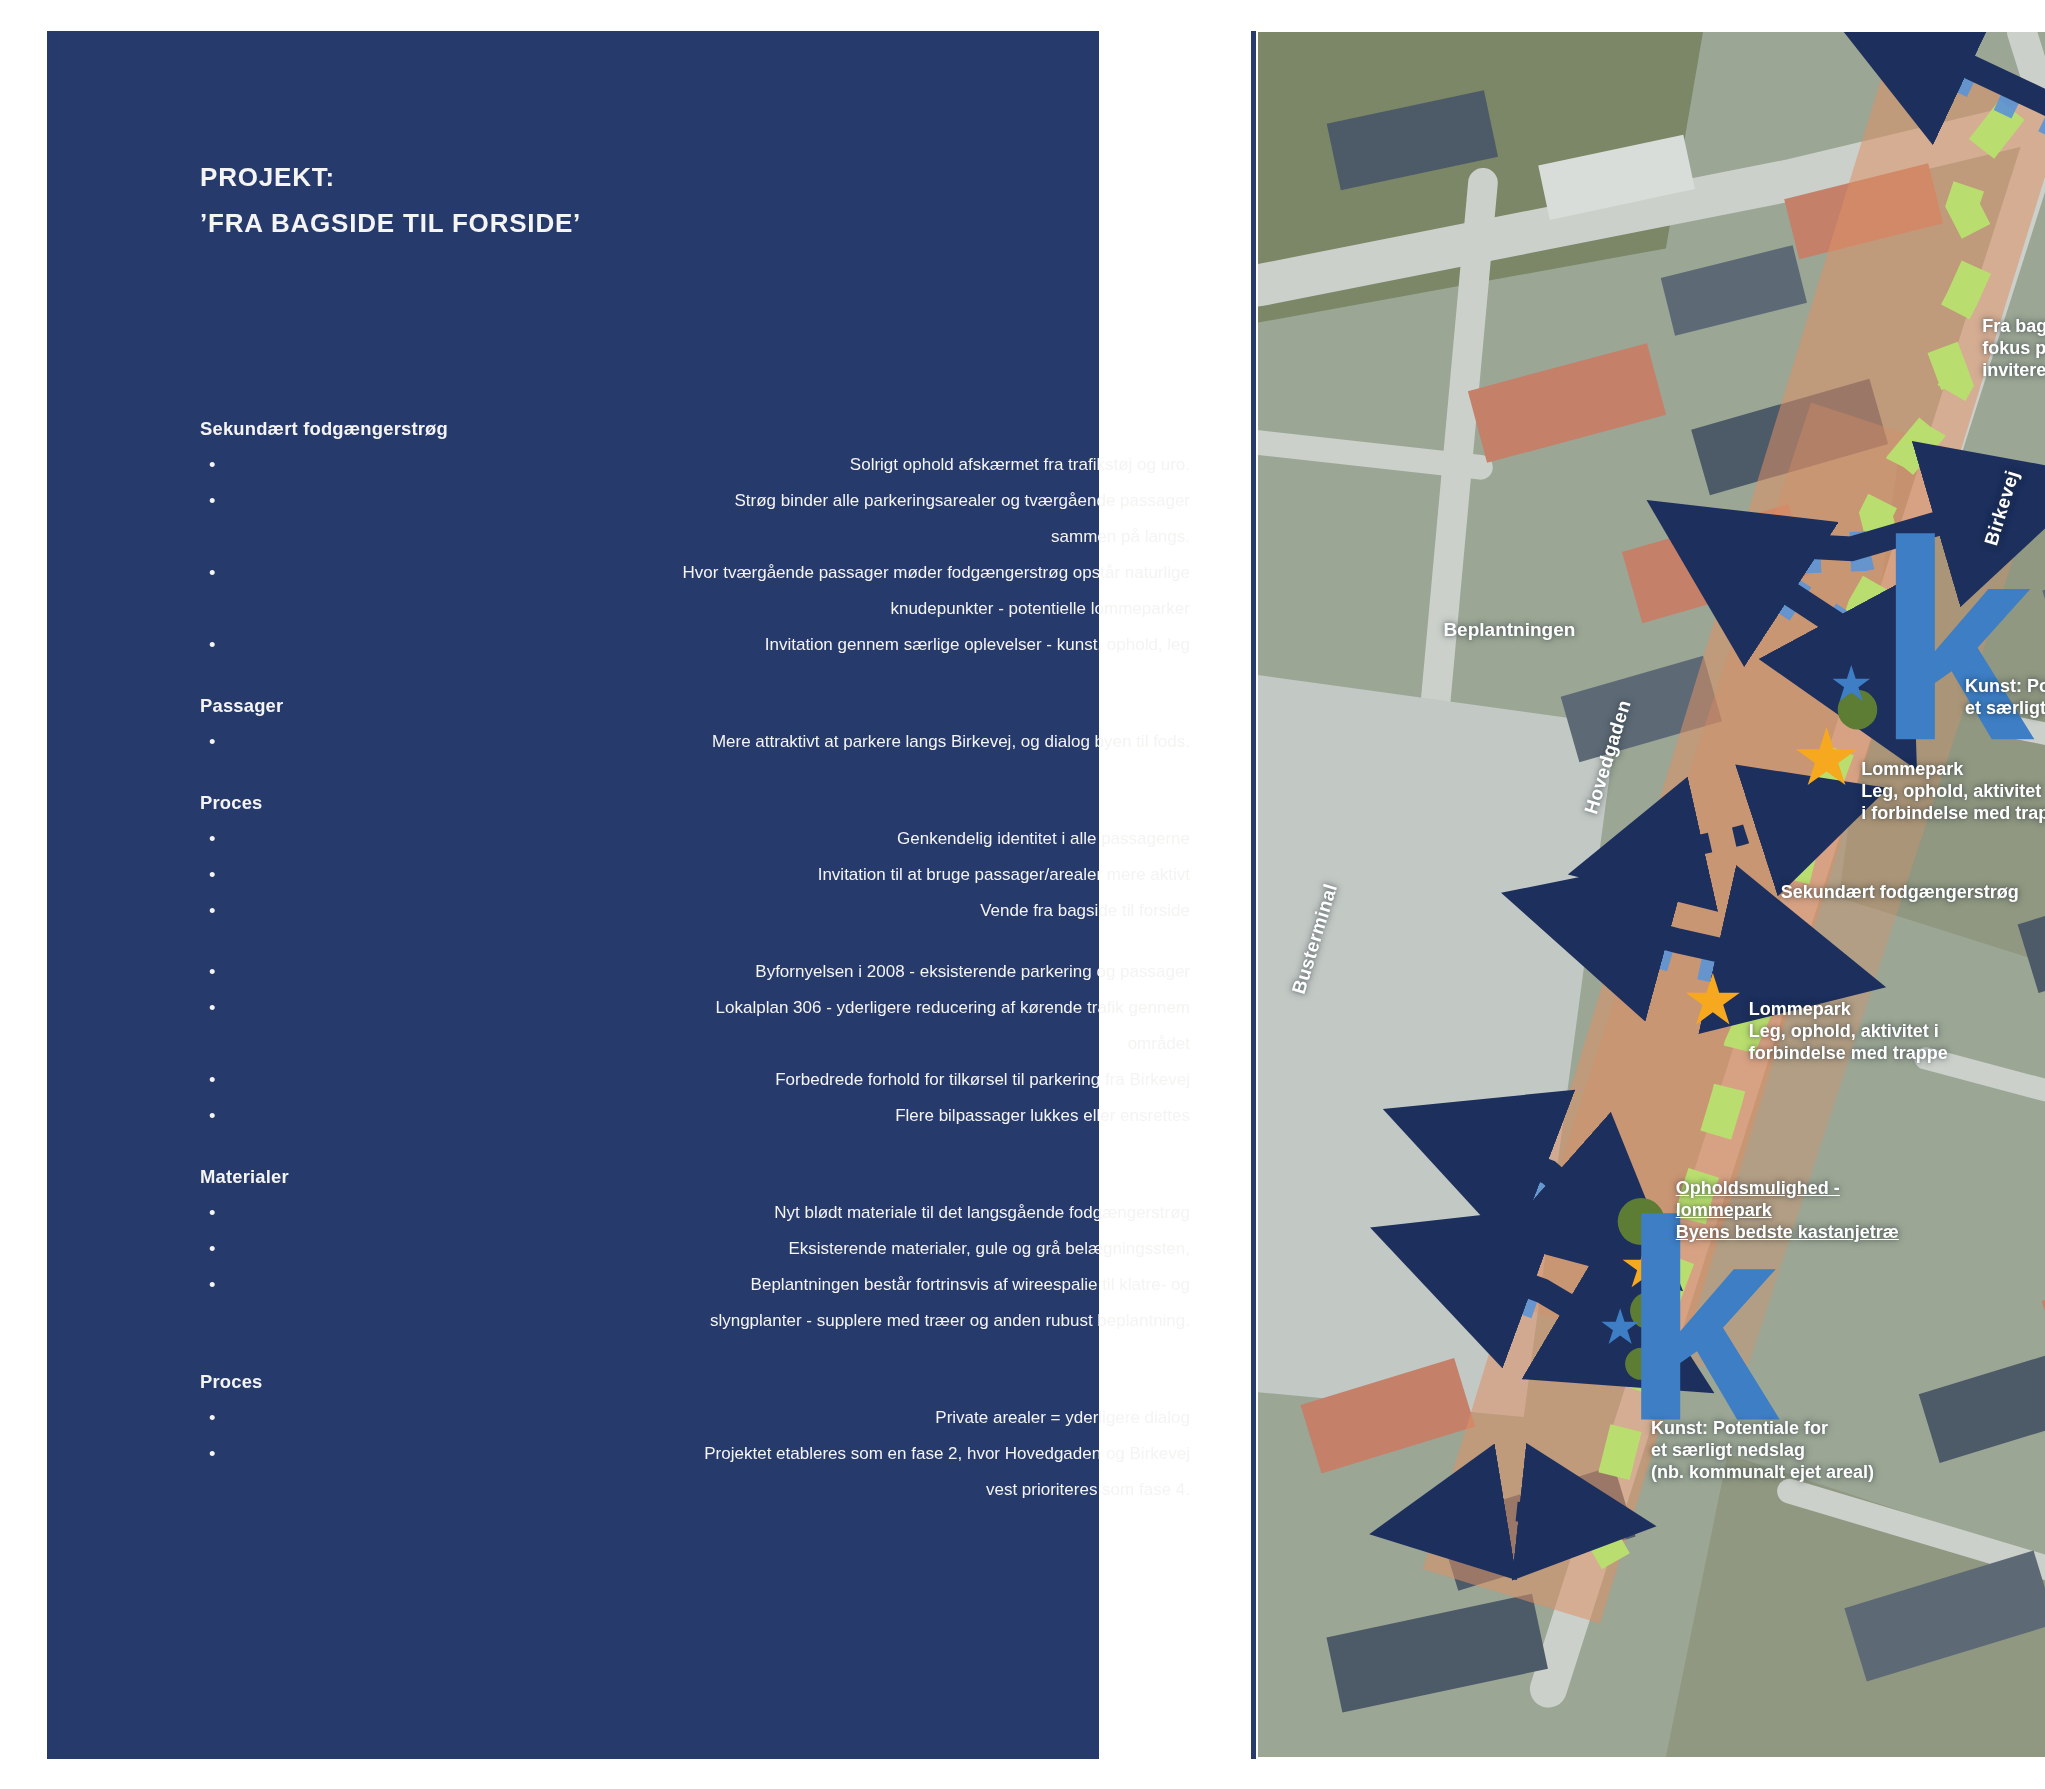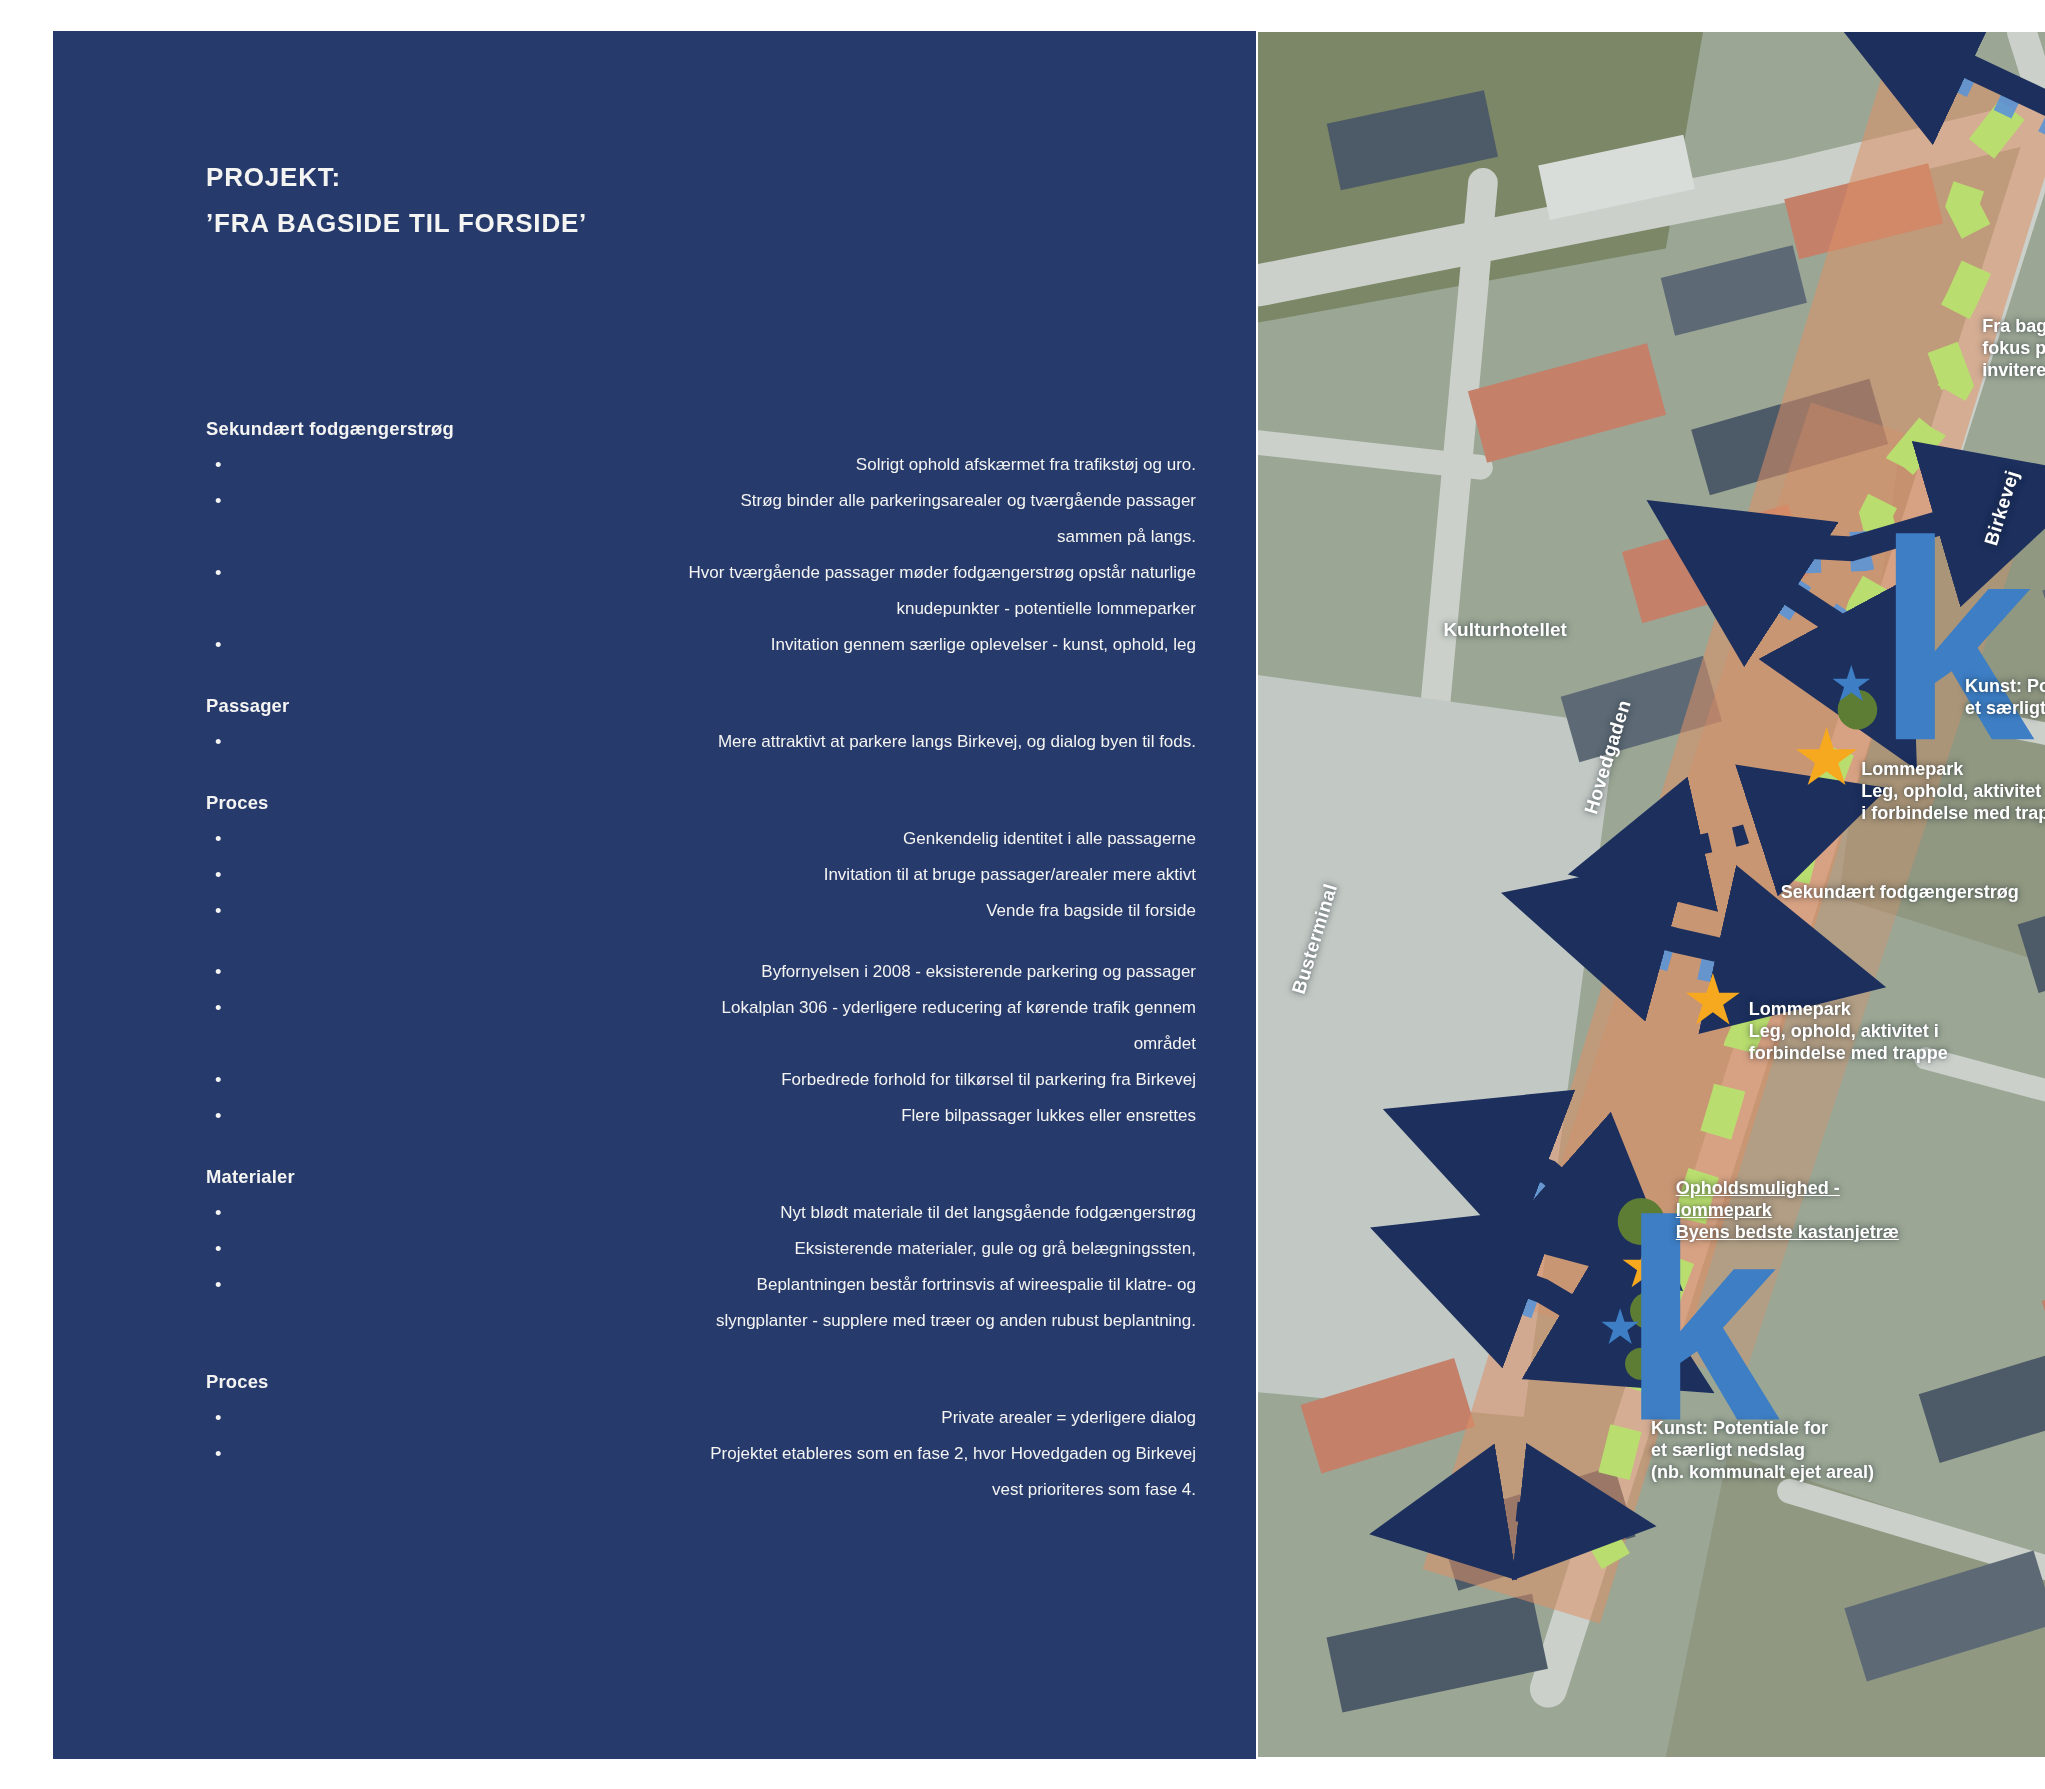--- a/index.html
+++ b/index.html
@@ -5,21 +5,21 @@
   :root{
     --panel_bg:#273a6c; --navy:#1c2f5d; --light_blue:#5b93d6; --path_green:#b9de6f;
     --olive:#5d7c34; --orange:#f6a91f; --k_blue:#3d7ec5; --corridor:#dd8f66; --white:#ffffff;
   }
   *{margin:0;padding:0;box-sizing:border-box;}
   html,body{background:#ffffff;}
   body{font-family:"Liberation Sans","DejaVu Sans",sans-serif;}
   #stage{position:relative;width:2530px;height:1789px;background:#ffffff;overflow:hidden;}
 
   
-  .blue-panel{position:absolute;left:53px;top:31px;width:1200px;height:1728px;background:var(--panel_bg);color:#f4f4f2;}
+  .blue-panel{position:absolute;left:47px;top:31px;width:1052px;height:1728px;background:var(--panel_bg);color:#f4f4f2;}
   .panel-title{position:absolute;left:153px;top:123px;font-size:26px;font-weight:bold;letter-spacing:0.8px;line-height:46px;white-space:pre-line;}
   .panel-sections{position:absolute;left:153px;top:380px;width:990px;}
   .section{margin-top:25px;}
   .section:first-child{margin-top:0;}
   .section h3{font-size:18.4px;line-height:36px;font-weight:bold;letter-spacing:0.2px;}
   .section ul{list-style:none;}
   .section li{position:relative;padding-left:40px;font-size:17px;line-height:36px;white-space:pre-line;font-weight:400;text-align:right;}
   .section li::before{content:"\2022";position:absolute;left:9px;top:0;font-size:18.4px;line-height:36px;}
 
   
@@ -233,21 +233,21 @@
 
       <g>
         <text class="kletter" x="500" y="572">k</text>
         <text class="kletter" x="294" y="1122">k</text>
       </g>
     </svg>
 
     <div class="mlabel" style="left:58.6%;top:16.4%;">Fra bagside til forside,-
 fokus på forskønnelse der
 inviterer til leg og ophold</div>
-    <div class="mlabel" style="left:15%;top:34%;font-size:19px;">Kulturhotellet</div>
+    <div class="mlabel" style="left:15%;top:34%;font-size:19px;">Beplantningen</div>
     <div class="mlabel street" style="left:60.2%;top:27.6%;">Birkevej</div>
     <div class="mlabel street" style="left:28.3%;top:42%;">Hovedgaden</div>
     <div class="mlabel street" style="left:4.6%;top:52.6%;">Busterminal</div>
     <div class="mlabel" style="left:57.2%;top:37.3%;">Kunst: Potentiale for
 et særligt nedslag</div>
     <div class="mlabel" style="left:48.8%;top:42.1%;">Lommepark
 Leg, ophold, aktivitet
 i forbindelse med trappe</div>
     <div class="mlabel" style="left:42.3%;top:49.2%;">Sekundært fodgængerstrøg</div>
     <div class="mlabel" style="left:39.7%;top:56%;">Lommepark

